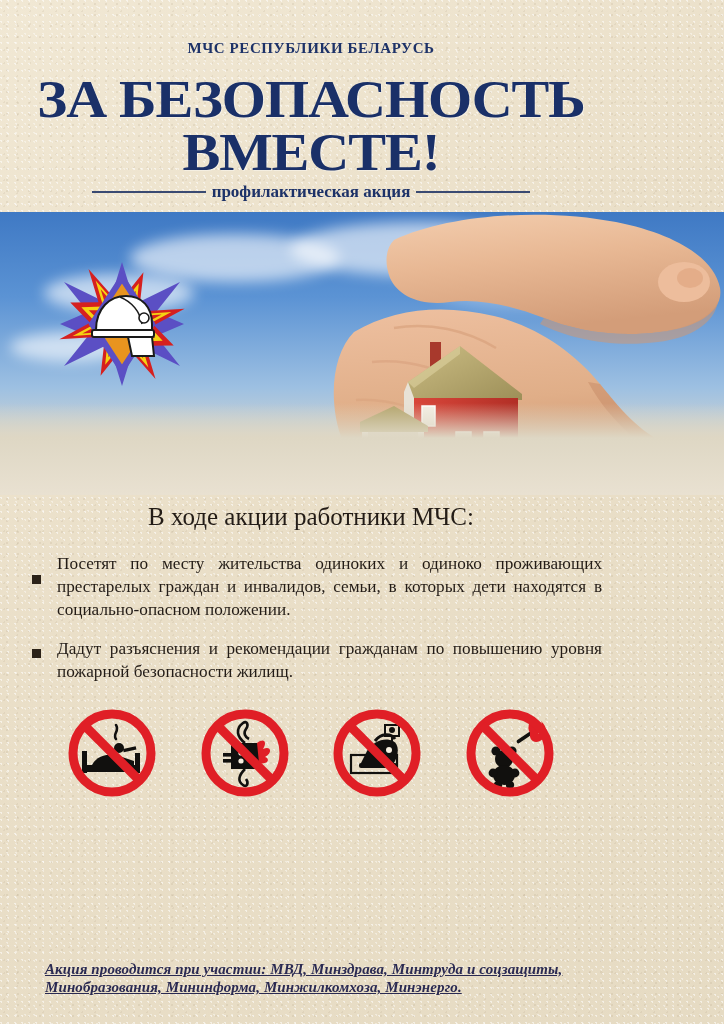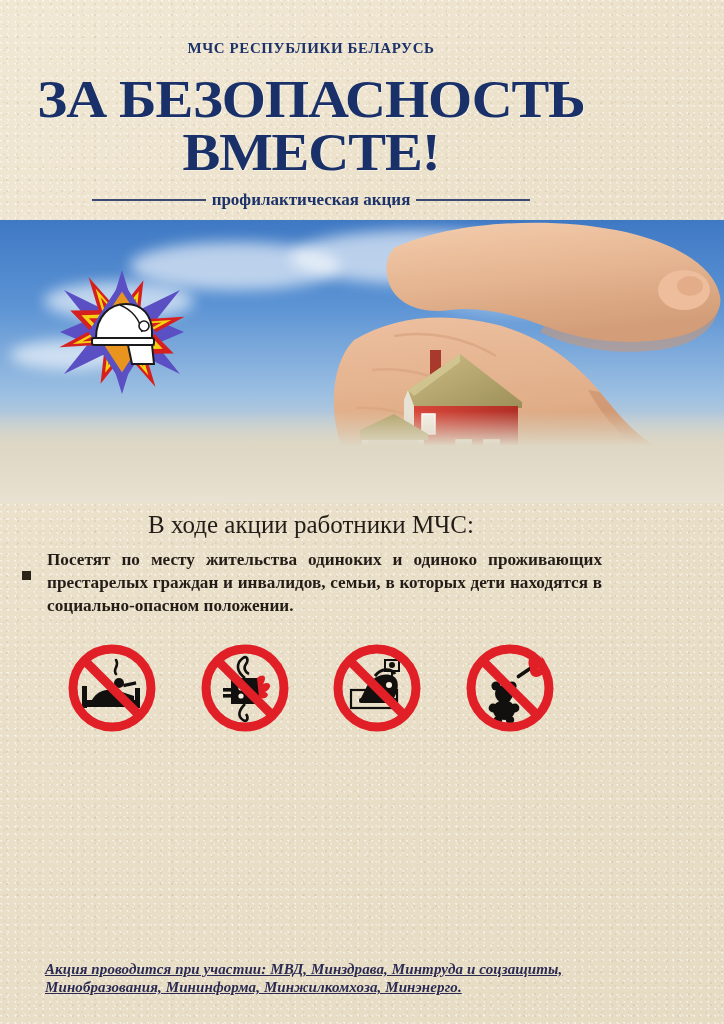--- a/index.html
+++ b/index.html
@@ -52,21 +52,21 @@
     transform:scaleX(1.07);
     letter-spacing:-1px;
     text-shadow:1px 1px 0 rgba(255,255,255,.4);
   }
 
   .subtitle-row {
     display:flex;
     align-items:center;
     justify-content:center;
     gap:0;
-    margin-top:11px;
+    margin-top:3px;
     padding:0 92px;
   }
   .sub-rule { flex:1; height:2px; background:#3a4a72; }
   .subtitle-text {
     font-size:17px;
     font-weight:bold;
     color:#1d3268;
     padding:0 6px;
     white-space:nowrap;
     font-family:"Liberation Serif", serif;
@@ -111,21 +111,21 @@
   
   .body-heading {
     text-align:center;
     font-size:25px;
     color:#231c17;
     margin-top:8px;
     font-family:"Liberation Serif", serif;
   }
 
   
-  .bullets { margin-top:10px; padding:0 20px 0 22px;font-weight:bold; }
+  .bullets { margin-top:22px; padding:0 20px 0 32px; }
   .bullet-item {
     display:flex;
     align-items:flex-start;
     margin-bottom:16px;
   }
   .bullet-mark {
     width:9px; height:9px;
     background:#2b2218;
     flex:0 0 9px;
     margin-top:11px;
@@ -281,20 +281,24 @@
     </svg>
   </div>
 
   <div class="body-heading">В ходе акции работники МЧС:</div>
 
   <div class="bullets">
     <div class="bullet-item b1">
       <span class="bullet-mark"></span>
       <span class="bullet-text">Посетят по месту жительства одиноких и одиноко проживающих престарелых граждан и инвалидов, семьи, в которых дети находятся в социально-опасном положении.</span>
     </div>
+    <div class="bullet-item">
+      <span class="bullet-mark"></span>
+      <span class="bullet-text">Дадут разъяснения и рекомендации гражданам по повышению уровня пожарной безопасности жилищ.</span>
+    </div>
   </div>
 
   <div class="icons-row">
 
     <svg class="proh-icon" viewBox="0 0 100 100">
       <g fill="#11100e">
         <rect x="20" y="48" width="5" height="22"></rect>
         <rect x="73" y="50" width="5" height="20"></rect>
         <rect x="20" y="62" width="58" height="7"></rect>
         <path d="M30 62 C34 54 44 50 54 52 L72 58 L72 62 Z"></path>

